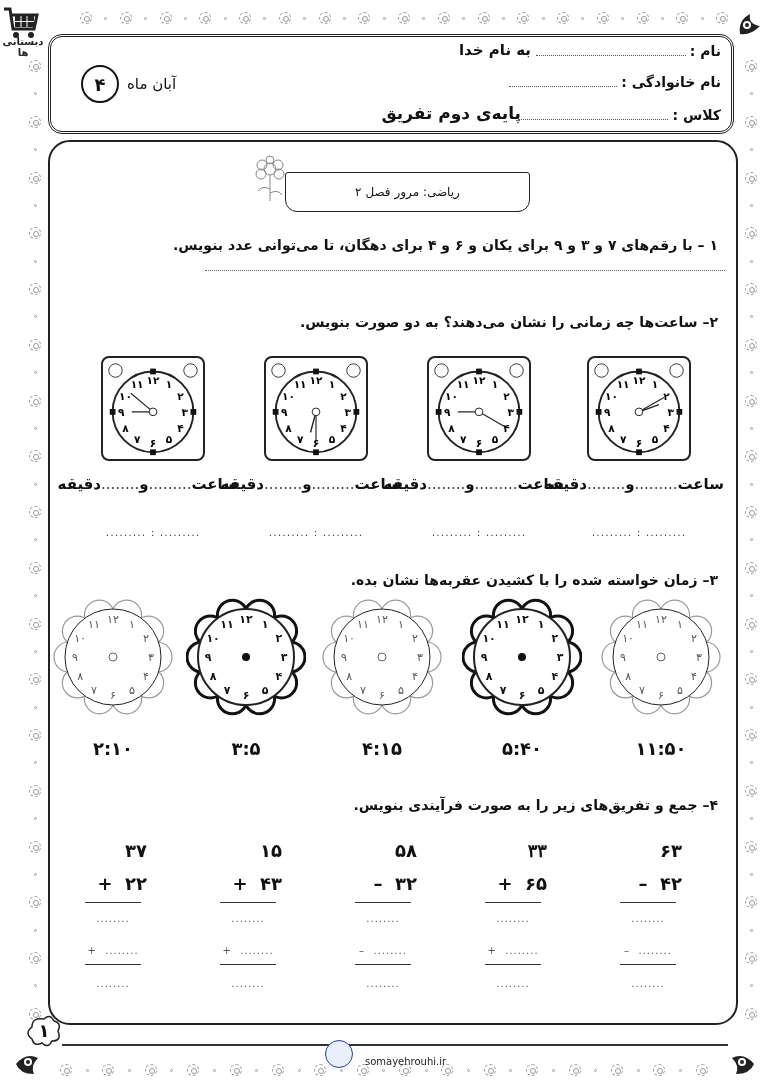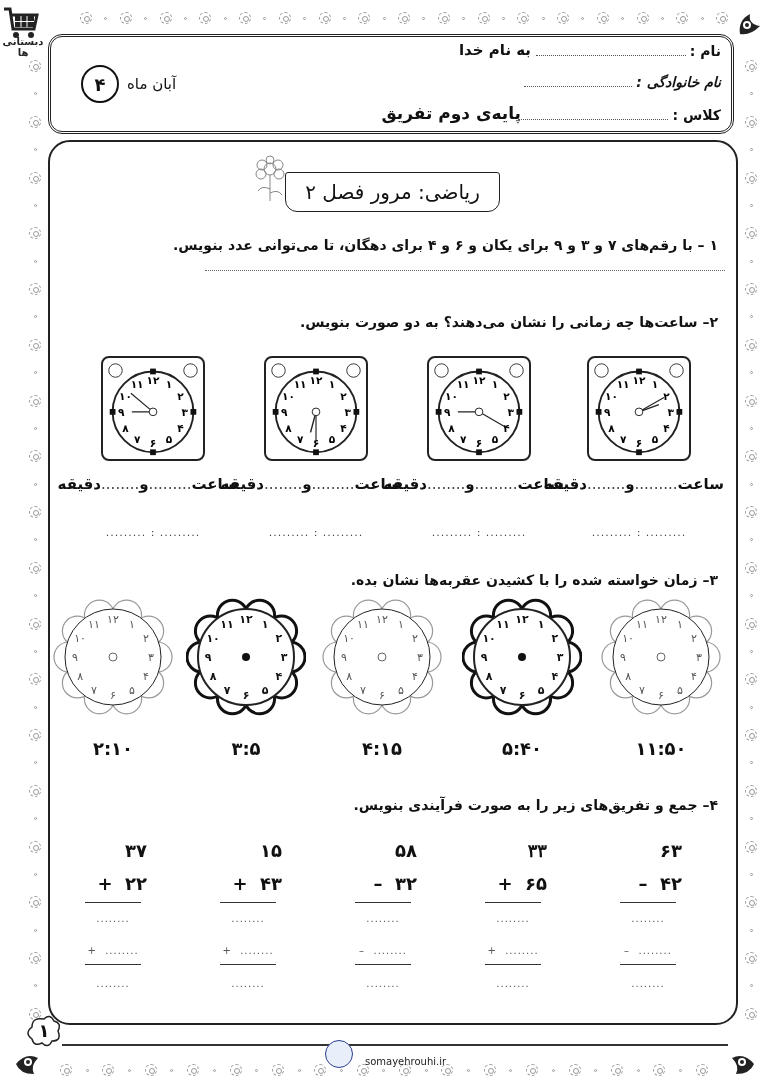--- a/index.html
+++ b/index.html
@@ -19,21 +19,21 @@
 
   .header-box { position: absolute; left: 48px; top: 34px; width: 686px; height: 100px; border: 3px double #222; border-radius: 14px; }
   .hdr-field { position: absolute; right: 10px; direction: rtl; font-size: 14px; font-weight: bold; display: flex; align-items: baseline; gap: 4px; }
   .hdr-field .dots { border-bottom: 1px dotted #555; width: 150px; height: 10px; }
   .hdr-center { position: absolute; left: 250px; width: 200px; direction: rtl; }
   .month { position: absolute; left: 30px; top: 28px; direction: rtl; display: flex; align-items: center; gap: 8px; font-size: 15px; }
   .month-badge { width: 38px; height: 38px; border: 2px solid #111; border-radius: 50%; display: flex; align-items: center; justify-content: center; font-size: 18px; font-weight: bold; }
 
   .main-box { position: absolute; left: 48px; top: 140px; width: 690px; height: 885px; border: 2px solid #222; border-radius: 22px; }
 
-  .title-banner { position: absolute; left: 285px; top: 172px; width: 215px; height: 40px; border: 1.5px solid #222; border-radius: 3px 3px 12px 12px; display: flex; align-items: center; justify-content: center; direction: rtl; font-size: 20px; }
+  .title-banner { position: absolute; left: 285px; top: 172px; width: 245px; height: 40px; border: 1.5px solid #222; border-radius: 3px 3px 12px 12px; display: flex; align-items: center; justify-content: center; direction: rtl; font-size: 12px; }
   .flower { position: absolute; left: 250px; top: 155px; width: 40px; height: 50px; }
 
   .q { position: absolute; right: 50px; direction: rtl; font-size: 14px; font-weight: bold; white-space: nowrap; }
   .answer-line { position: absolute; left: 205px; width: 520px; border-bottom: 1px dotted #666; }
 
   .clock-card { position: absolute; width: 104px; height: 105px; border: 2px solid #222; border-radius: 8px; }
   .clock-caption { position: absolute; width: 170px; direction: rtl; font-size: 15px; font-weight: bold; white-space: nowrap; text-align: center; }
   .clock-caption .d { font-weight: normal; letter-spacing: 0; color: #444; }
   .digital-line { position: absolute; width: 100px; direction: ltr; font-size: 11px; color: #444; text-align: center; letter-spacing: 1px; }
 
@@ -219,21 +219,21 @@
   <path d="M24 14 Q14 2 2 8 Q10 16 6 24 Q20 24 24 14Z" fill="#222"></path>
     <circle cx="12" cy="12" r="4" fill="#fff"></circle>
     <circle cx="12" cy="12" r="2" fill="#222"></circle>
 </svg>
 
 <div class="header-box">
   <div class="hdr-field" style="top:6px;">
     <span>نام :</span>
     <span class="dots"></span>
   </div>
-  <div class="hdr-field" style="top:37px;font-style:italic;">
+  <div class="hdr-field" style="top:37px;">
     <span>نام خانوادگی :</span>
     <span class="dots" style="width:108px;"></span>
   </div>
   <div class="hdr-field" style="top:70px;">
     <span>کلاس :</span>
     <span class="dots" style="width:150px;"></span>
   </div>
 
   <div class="hdr-center" style="top:4px; font-size:15px; font-weight:bold; left:280px;">به نام خدا</div>
   <div class="hdr-center" style="top:66px; font-size:17px; font-weight:bold; left:270px;">پایه‌ی دوم تفریق</div>

